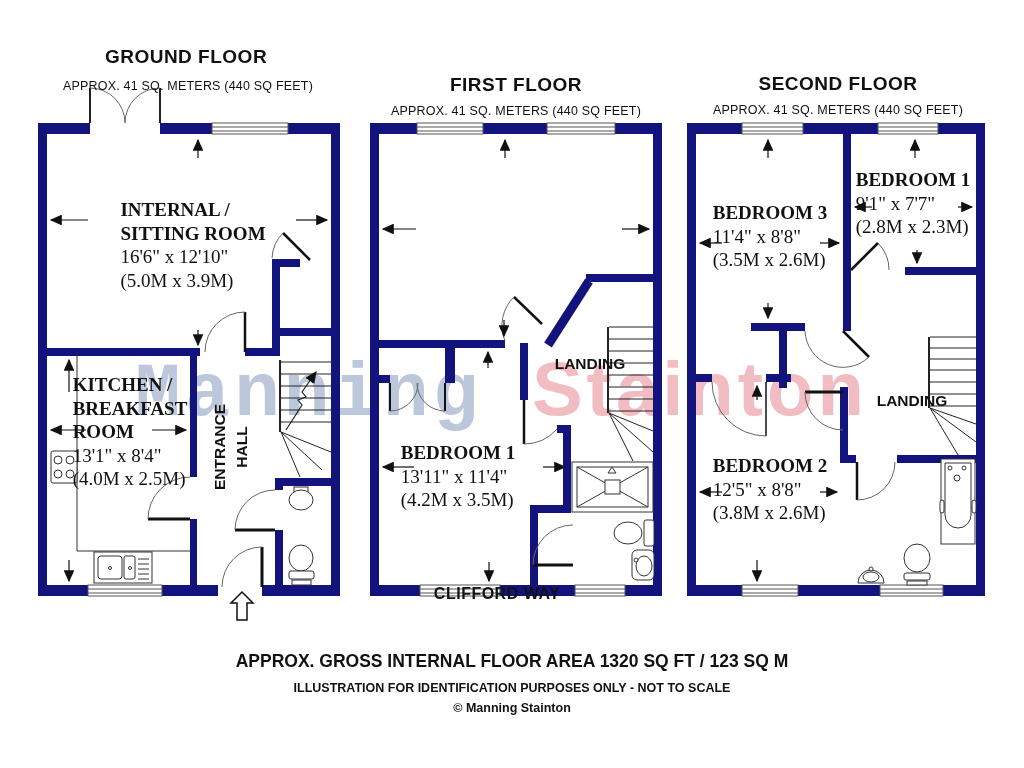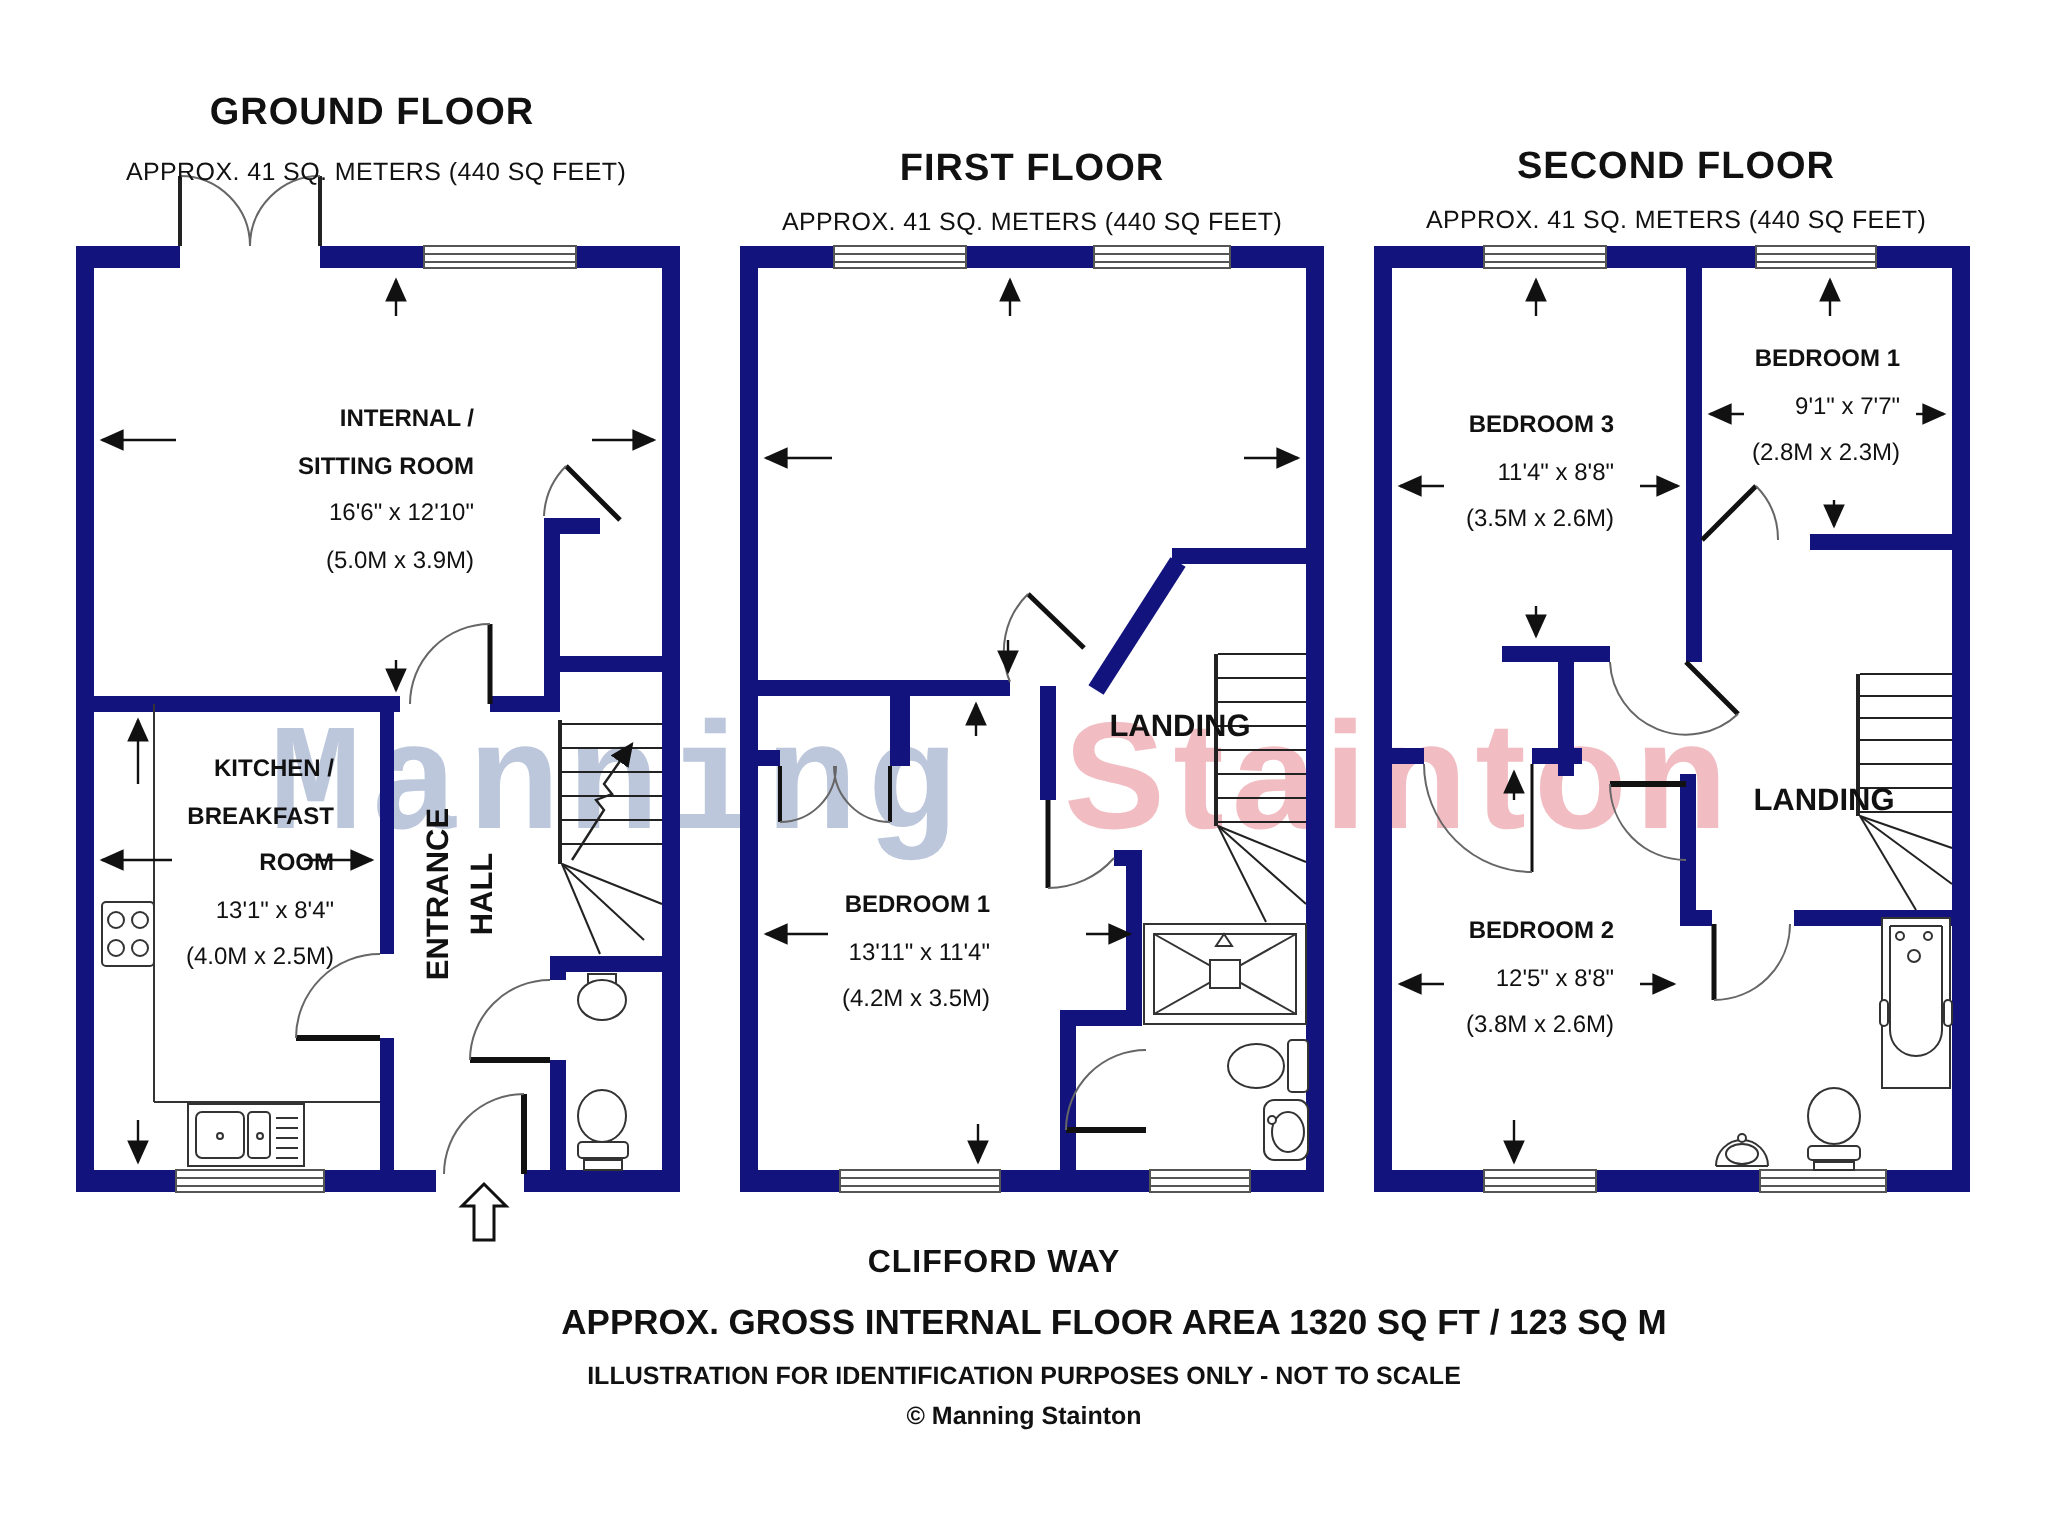--- a/index.html
+++ b/index.html
@@ -6,29 +6,29 @@
   #stage{position:relative;width:1024px;height:768px;background:#fff;overflow:hidden;
          font-family:"Liberation Sans", sans-serif;color:#111;}
   #watermark{position:absolute;left:135px;top:345px;font-size:76px;font-weight:bold;
              letter-spacing:4px;white-space:nowrap;z-index:1;user-select:none;}
   #watermark .wm1{color:rgba(176,189,214,0.85);font-family:Liberation Mono, monospace;}
   #watermark .wm2{color:rgba(238,178,183,0.85);}
   svg#plan{position:absolute;left:0;top:0;z-index:2;}
   .txt{position:absolute;z-index:3;transform:translateX(-50%);text-align:center;white-space:nowrap;}
   .floor-title{font-size:19px;font-weight:bold;letter-spacing:0.5px;text-align:center;}
   .floor-sub{font-size:12.5px;letter-spacing:0.2px;}
-  .room-label{position:absolute;z-index:3;transform:translateX(-50%);text-align:right;
-              line-height:23.5px;font-size:12px;white-space:nowrap;}
+  .room-label{position:absolute;z-index:3;transform:translateX(-50%);text-align:left;
+              line-height:23.5px;font-size:19px;white-space:nowrap;font-family:Liberation Serif, serif;}
   .room-label .rname{display:block;font-weight:bold;}
   .room-label .rdim{display:block;}
   .landing-label{font-size:15.5px;font-weight:bold;padding-left:48px;}
   .vert-label{position:absolute;z-index:3;transform:translate(-50%,-50%) rotate(-90deg);
               text-align:center;font-size:15.5px;font-weight:bold;line-height:22px;white-space:normal;width:120px;}
   .f-street{font-size:16px;font-weight:bold;letter-spacing:0.5px;}
-  .f-area{font-size:17.5px;font-weight:bold;margin-left:45px;}
+  .f-area{font-size:17.5px;font-weight:bold;}
   .f-disc{font-size:12.5px;font-weight:bold;}
   .f-copy{font-size:12.5px;font-weight:bold;}
 </style>
 </head>
 <body>
 
 <div id="stage">
 
   <div id="watermark"><span class="wm1">Manning</span><span class="wm1">&nbsp;</span><span class="wm2">Stainton</span></div>
 
@@ -392,18 +392,18 @@
   </div>
 
   <div class="txt landing-label" style="left:888px;top:392px">LANDING</div>
 
   <div class="room-label" style="left:770px;top:454px">
     <span class="rname">BEDROOM 2</span>
     <span class="rdim">12'5" x 8'8"</span>
     <span class="rdim">(3.8M x 2.6M)</span>
   </div>
 
-  <div class="txt f-street" style="left:497px;top:623px">CLIFFORD WAY</div>
+  <div class="txt f-street" style="left:497px;top:585px">CLIFFORD WAY</div>
   <div class="txt f-area" style="left:512px;top:651px">APPROX. GROSS INTERNAL FLOOR AREA 1320 SQ FT / 123 SQ M</div>
   <div class="txt f-disc" style="left:512px;top:681px">ILLUSTRATION FOR IDENTIFICATION PURPOSES ONLY - NOT TO SCALE</div>
   <div class="txt f-copy" style="left:512px;top:701px">© Manning Stainton</div>
 
 </div>
 
 </body></html>

